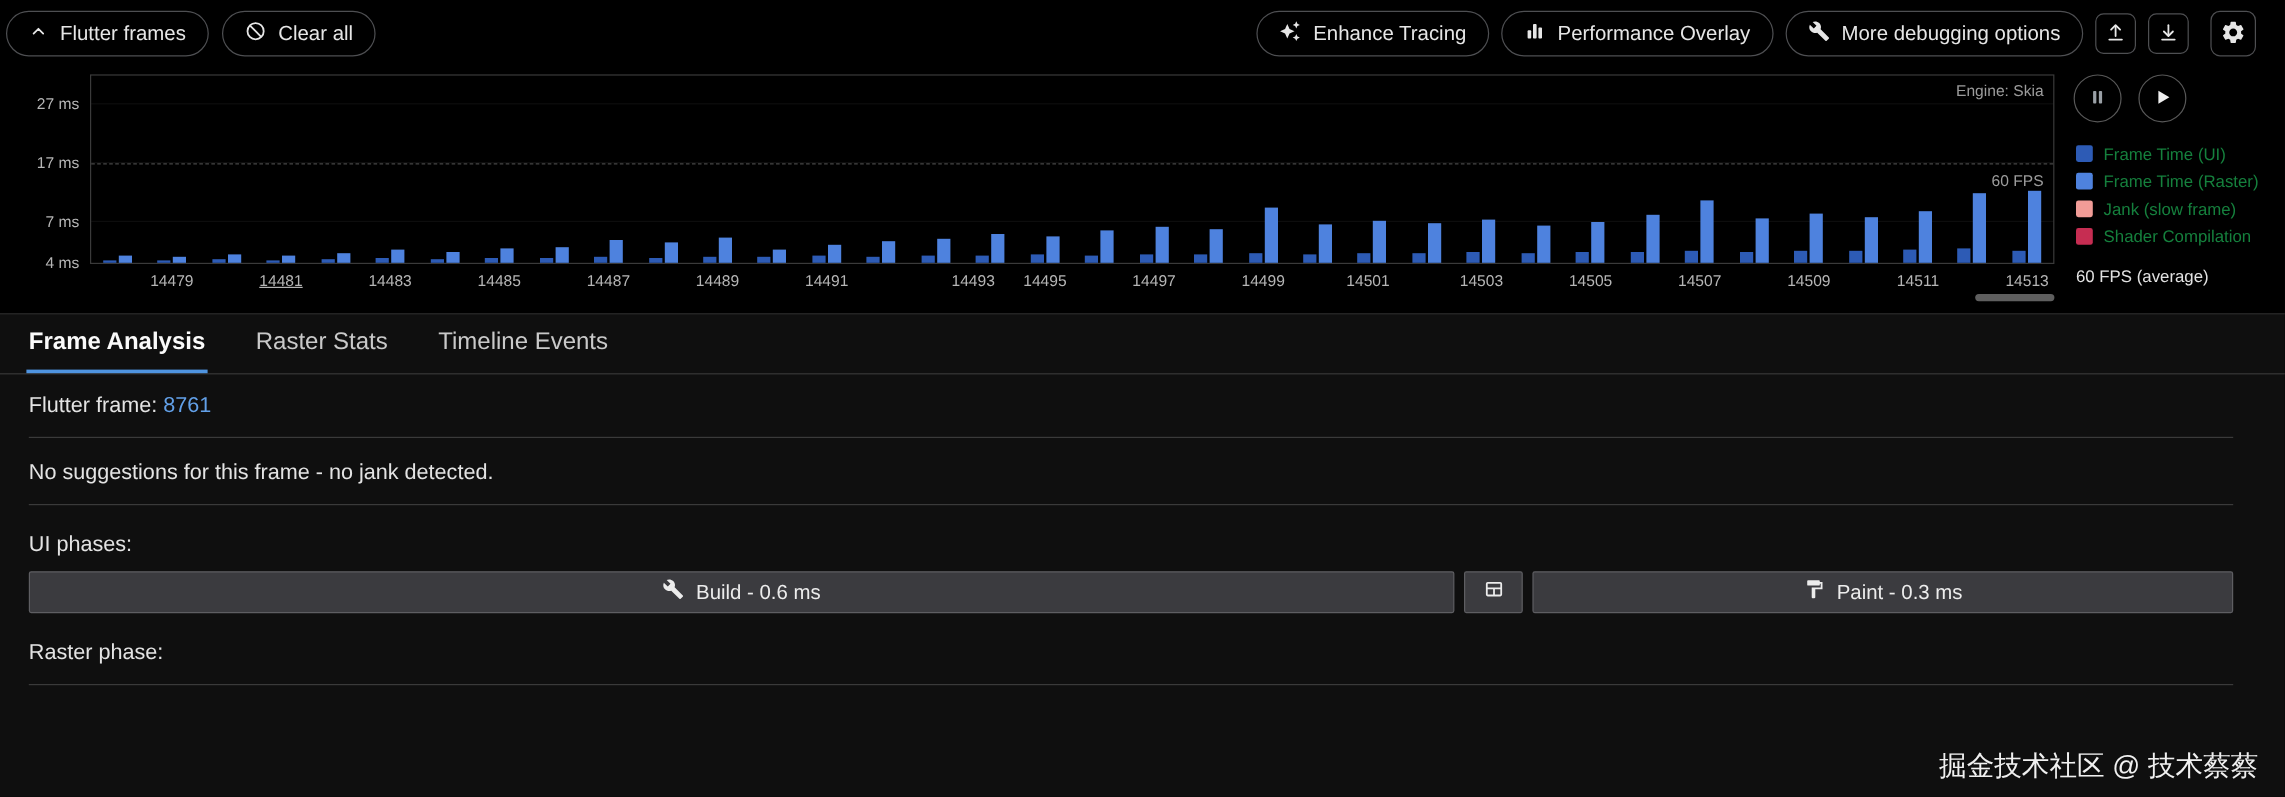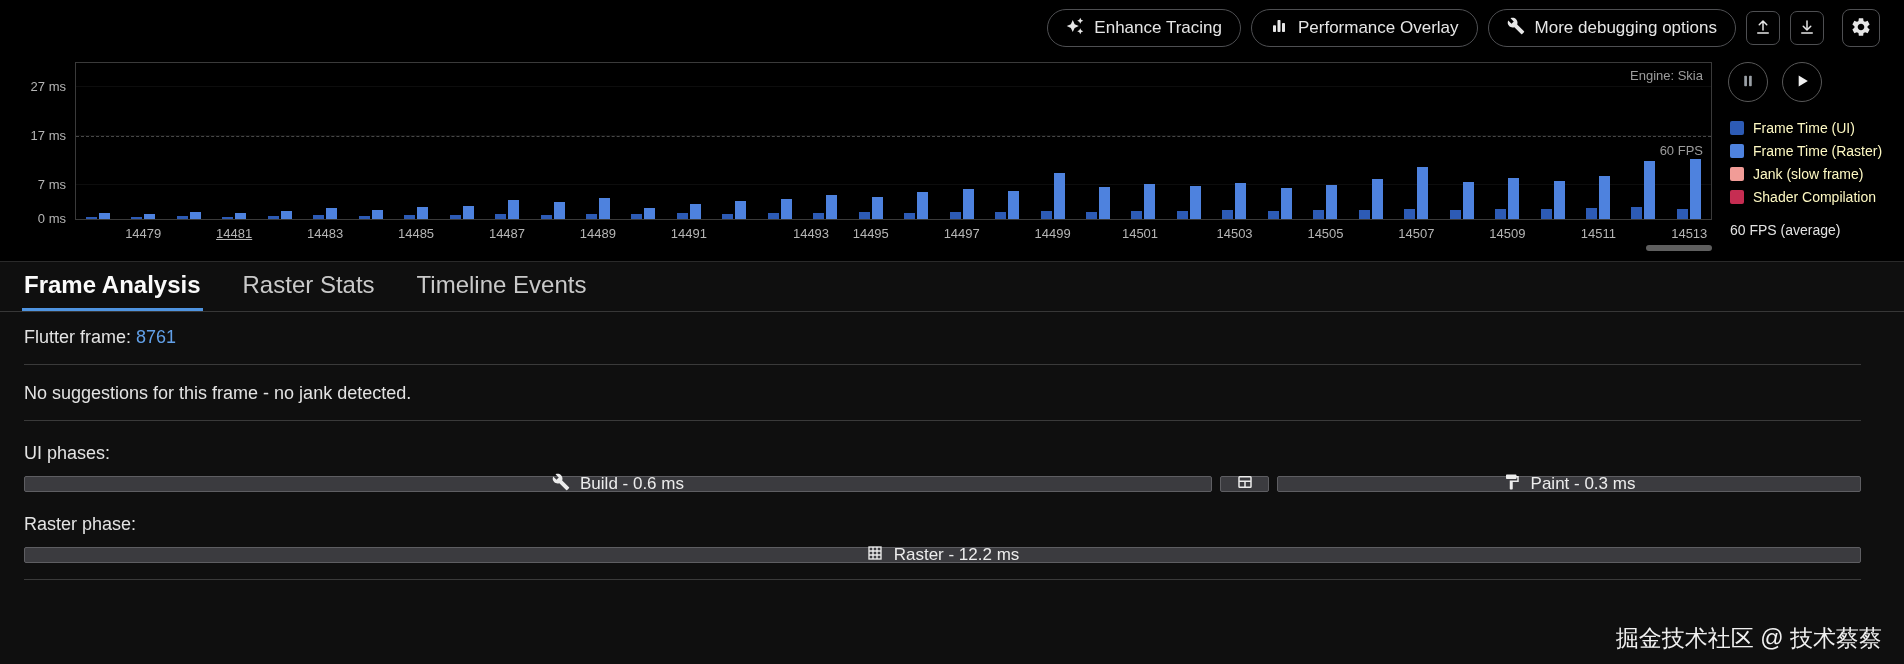--- a/index.html
+++ b/index.html
@@ -24,47 +24,66 @@
   #fps-line{position:absolute;left:0;width:100%;border-top:1px dashed #474747}
   .fps-label{position:absolute;right:8px;top:80px;font-size:13px;color:#9c9c9c}
   .engine-label{position:absolute;right:8px;top:5px;font-size:13px;color:#9c9c9c}
   .y-label{position:absolute;left:0;width:66px;text-align:right;font-size:13px;color:#b5b5b5}
   .x-label{position:absolute;top:170px;width:68px;text-align:center;font-size:13px;color:#b5b5b5}
   .scroll-thumb{position:absolute;left:1646px;top:189px;width:66px;height:6px;border-radius:3px;background:#5f5f5f;cursor:pointer}
   .ctrl-btn{position:absolute;width:40px;height:40px;border-radius:50%;border:1.5px solid #585858;display:flex;align-items:center;justify-content:center;background:transparent;cursor:pointer}
   #pause-btn{left:1728px;top:6px}
   #play-btn{left:1782px;top:6px}
   .legend{position:absolute;left:1730px;top:64px;display:flex;flex-direction:column;gap:7px}
-  .legend-item{display:flex;align-items:center;gap:9px;font-size:14px;color:#fef9c3}
+  .legend-item{display:flex;align-items:center;gap:9px;font-size:14px;color:#15803d}
   .swatch{width:14px;height:14px;border-radius:2px;display:inline-block;flex:0 0 14px}
   .fps-average{position:absolute;left:1730px;top:166px;font-size:14px;color:#e2e2e2}
 
   
   .panel{position:absolute;top:261px;left:0;right:0;bottom:0;background:#0f0f0f;border-top:1px solid #2a2a2a}
   .tabbar{height:50px;display:flex;align-items:stretch;gap:38px;padding:0 0 0 22px;border-bottom:1px solid #373737}
-  .tab{display:flex;align-items:center;font-size:24px;color:#c9c9c9;border-bottom:3px solid transparent;padding:14px 2px;cursor:pointer}
+  .tab{display:flex;align-items:center;font-size:20px;color:#c9c9c9;border-bottom:3px solid transparent;padding:14px 2px;cursor:pointer}
   .tab.active{color:#fafafa;font-weight:bold;border-bottom-color:#4f94e0}
   .content{padding:0 43px 0 24px}
   .row-frame{margin-top:15px;font-size:18px;color:#e3e3e3}
   .link{color:#62a0e8;cursor:pointer;text-decoration:none}
   hr.sep{border:none;height:1px;background:#3a3a3a;margin:16px 0 0 0}
   .row-msg{margin-top:18px;font-size:18px;color:#e3e3e3}
   .row-heading{margin-top:22px;font-size:18px;color:#e3e3e3}
   .phase-row{margin-top:12px;display:flex;gap:8px}
-  .phase-block{height:16px;background:#3b3b3f;border:1px solid #5e5e62;border-radius:2px;display:flex;align-items:center;justify-content:center;gap:10px;font-size:17px;color:#ececec;cursor:pointer}
+  .phase-block{height:35px;background:#3b3b3f;border:1px solid #5e5e62;border-radius:2px;display:flex;align-items:center;justify-content:center;gap:10px;font-size:17px;color:#ececec;cursor:pointer}
   .phase-build{flex:0 0 1188px}
   .phase-layout{flex:0 0 49px}
   .phase-paint{flex:1}
   .phase-raster{width:100%}
   .watermark{position:absolute;right:22px;bottom:10px;font-size:23px;color:#f0f0f0}
 </style>
 </head>
 <body>
 
 <div class="toolbar">
+  <div class="tb-left">
+    <button class="btn">
+      <span>
+        <svg width="16" height="16" viewBox="0 0 24 24">
+            <path d="M6 15l6-6 6 6" fill="none" stroke="#e6e6e6" stroke-width="2.2" stroke-linecap="round" stroke-linejoin="round"></path>
+          </svg>
+      </span>
+      <span>Flutter frames</span>
+    </button>
+    <button class="btn">
+      <span>
+        <svg width="18" height="18" viewBox="0 0 24 24" fill="none" stroke="#e6e6e6" stroke-width="2">
+            <circle cx="12" cy="12" r="9"></circle>
+            <line x1="5.8" y1="5.8" x2="18.2" y2="18.2"></line>
+          </svg>
+      </span>
+      <span>Clear all</span>
+    </button>
+  </div>
   <div class="tb-right">
     <button class="btn">
       <span>
         <svg width="18" height="18" viewBox="0 0 24 24" fill="#e6e6e6">
             <path d="M19 9l1.25-2.75L23 5l-2.75-1.25L19 1l-1.25 2.75L15 5l2.75 1.25L19 9zm-7.5.5L9 4 6.5 9.5 1 12l5.5 2.5L9 20l2.5-5.5L17 12l-5.5-2.5zM19 15l-1.25 2.75L15 19l2.75 1.25L19 23l1.25-2.75L23 19l-2.75-1.25L19 15z"></path>
           </svg>
       </span>
       <span>Enhance Tracing</span>
     </button>
     <button class="btn">
@@ -111,21 +130,21 @@
       </span>
     </button>
   </div>
 </div>
 
 <div class="chart-area">
   <div id="y-labels">
       <div class="y-label" style="top: 22.7px;">27 ms</div>
       <div class="y-label" style="top: 71.7px;">17 ms</div>
       <div class="y-label" style="top: 120.7px;">7 ms</div>
-      <div class="y-label" style="top: 155px;">0 ms</div>
+      <div class="y-label" style="top: 155px;">4 ms</div>
     </div>
 
   <div class="plot">
     <div id="gridlines">
         <div class="gridline" style="bottom: 132.3px;"></div>
         <div class="gridline" style="bottom: 83.3px;"></div>
         <div class="gridline" style="bottom: 34.3px;"></div>
       </div>
     <div id="fps-line" style="bottom: 81.83px;"></div>
     <div class="engine-label">Engine: Skia</div>
@@ -377,28 +396,17 @@
         <span>
           <svg width="18" height="18" viewBox="0 0 24 24" fill="#ececec">
               <path d="M18 4V3c0-.55-.45-1-1-1H5c-.55 0-1 .45-1 1v4c0 .55.45 1 1 1h12c.55 0 1-.45 1-1V6h1v4H9v11c0 .55.45 1 1 1h2c.55 0 1-.45 1-1v-9h8V4h-3z"></path>
             </svg>
         </span>
         <span>Paint - 0.3 ms</span>
       </div>
     </div>
 
     <div class="row-heading">Raster phase:</div>
-    <div class="phase-row">
-      <div class="phase-block phase-raster">
-        <span>
-          <svg width="18" height="18" viewBox="0 0 24 24" fill="none" stroke="#ececec" stroke-width="1.8">
-              <rect x="4" y="4" width="16" height="16"></rect>
-              <path d="M4 9.33h16M4 14.66h16M9.33 4v16M14.66 4v16"></path>
-            </svg>
-        </span>
-        <span>Raster - 12.2 ms</span>
-      </div>
-    </div>
     <hr class="sep">
   </div>
 </div>
 
 <div class="watermark">掘金技术社区 @ 技术蔡蔡</div>
 
 </body></html>

